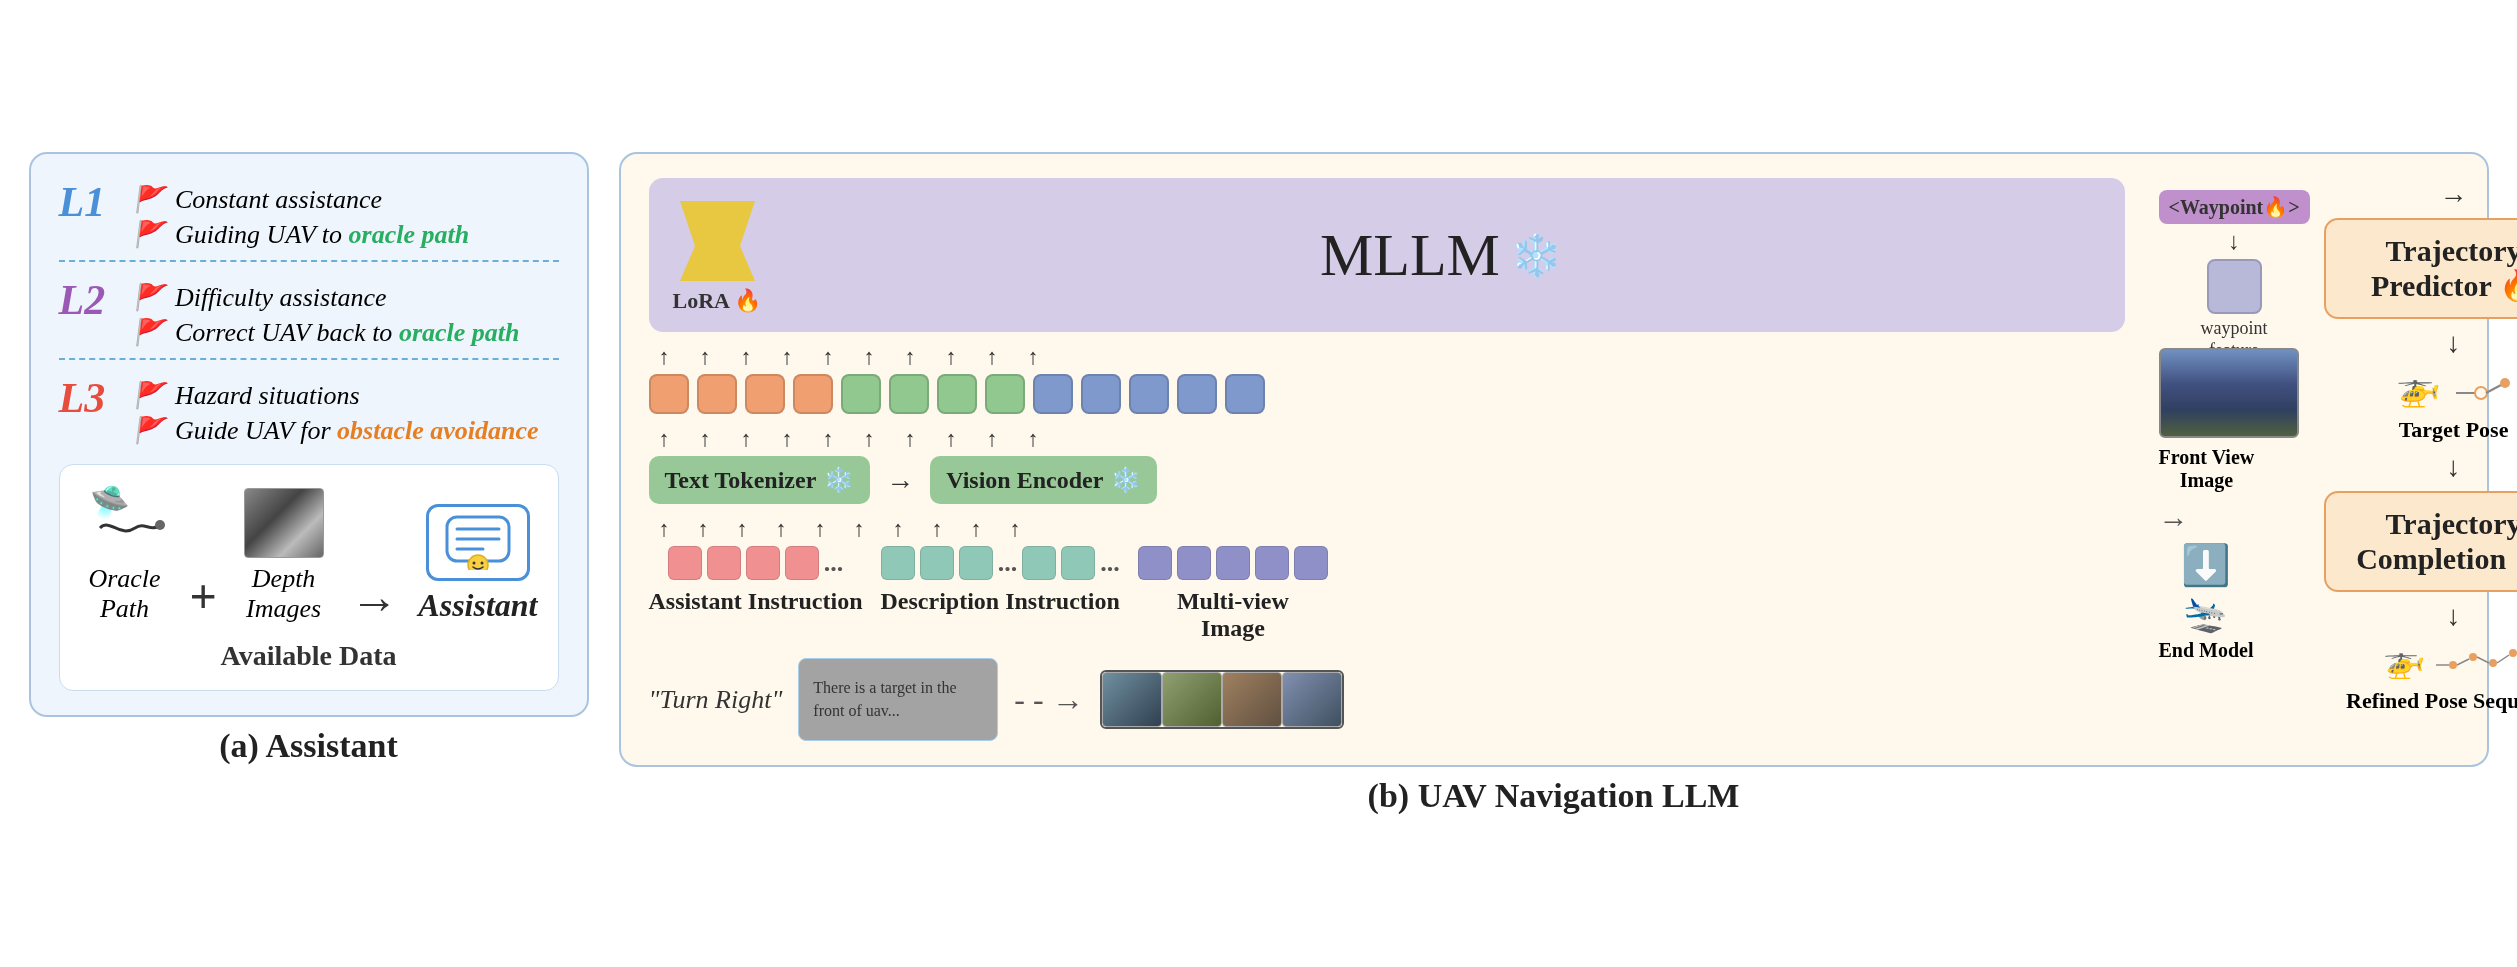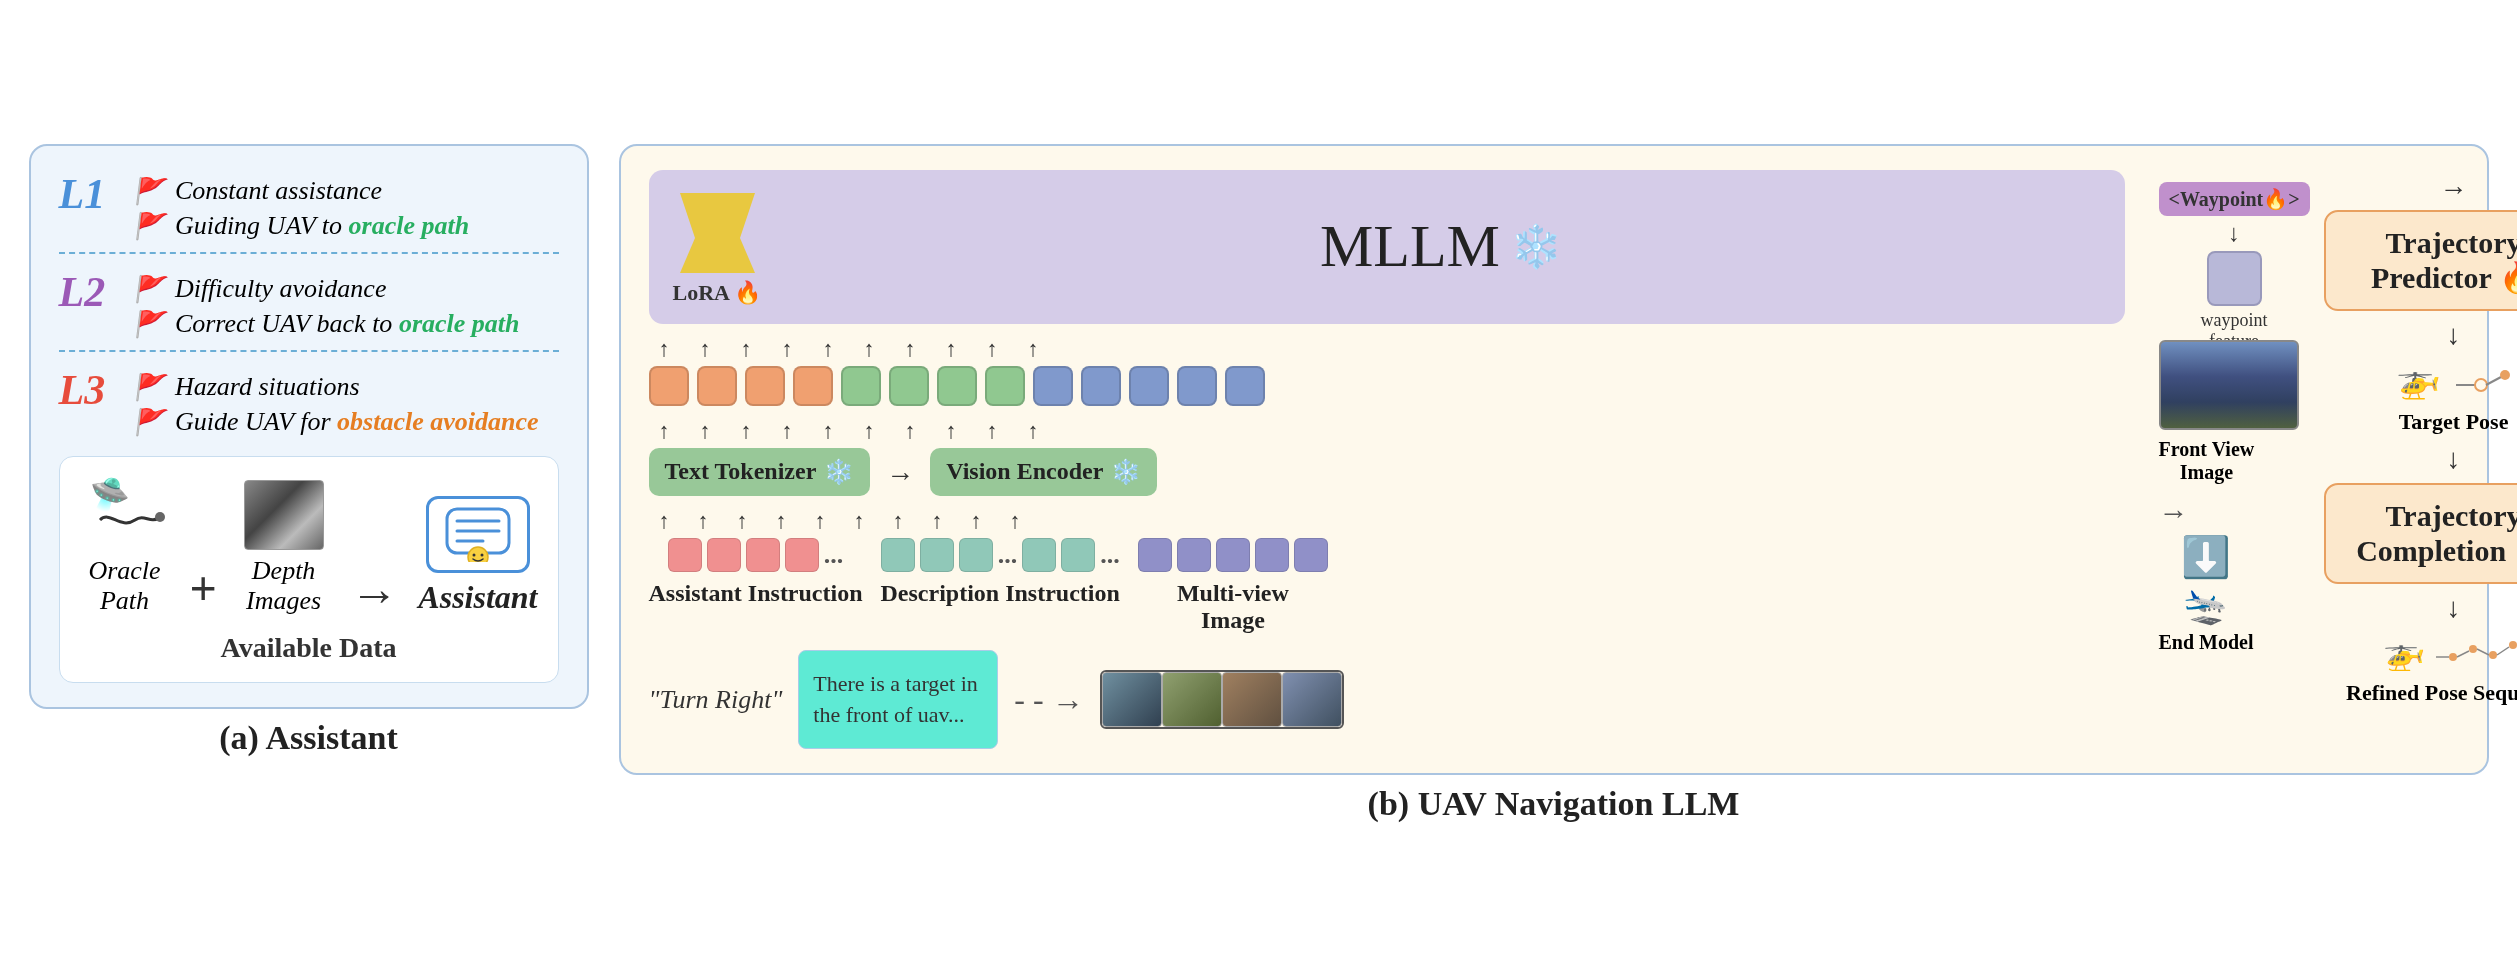--- a/index.html
+++ b/index.html
@@ -250,24 +250,24 @@
       align-items: center;
       gap: 16px;
       margin-top: 4px;
     }
     .turn-right-text {
       font-size: 26px;
       font-style: italic;
       color: #333;
     }
     .description-box {
-      background: #5eead4;
+      background: #a3a3a3;
       border-radius: 8px;
       padding: 18px 14px;
-      font-size: 22px;
+      font-size: 16px;
       color: #333;
       max-width: 200px;
       line-height: 1.4;
       border: 1.5px solid #aacce8;
     }
     .mv-img {
       width: 60px;
       height: 55px;
       border-radius: 4px;
       border: 1px solid #aaa;
@@ -392,21 +392,21 @@
             </div>
           </div>
         </div>
 
         <div class="level-group" style="padding-top:8px;">
           <div style="display:flex; align-items:flex-start; gap:14px;">
             <span class="level-label level-l2">L2</span>
             <div style="display:flex; flex-direction:column; gap:4px; padding-top:6px;">
               <div class="level-row">
                 <span style="color:#9b59b6; font-size:26px;">🚩</span>
-                <span style="font-size:26px; font-style:italic;">Difficulty avoidance</span>
+                <span style="font-size:26px; font-style:italic;">Difficulty assistance</span>
               </div>
               <div class="level-row">
                 <span style="color:#9b59b6; font-size:26px;">🚩</span>
                 <span style="font-size:26px; font-style:italic;">Correct UAV back to <span class="highlight-green">oracle path</span></span>
               </div>
             </div>
           </div>
         </div>
 
         <div class="level-group" style="padding-top:8px; border-bottom: none; padding-bottom:0;">

